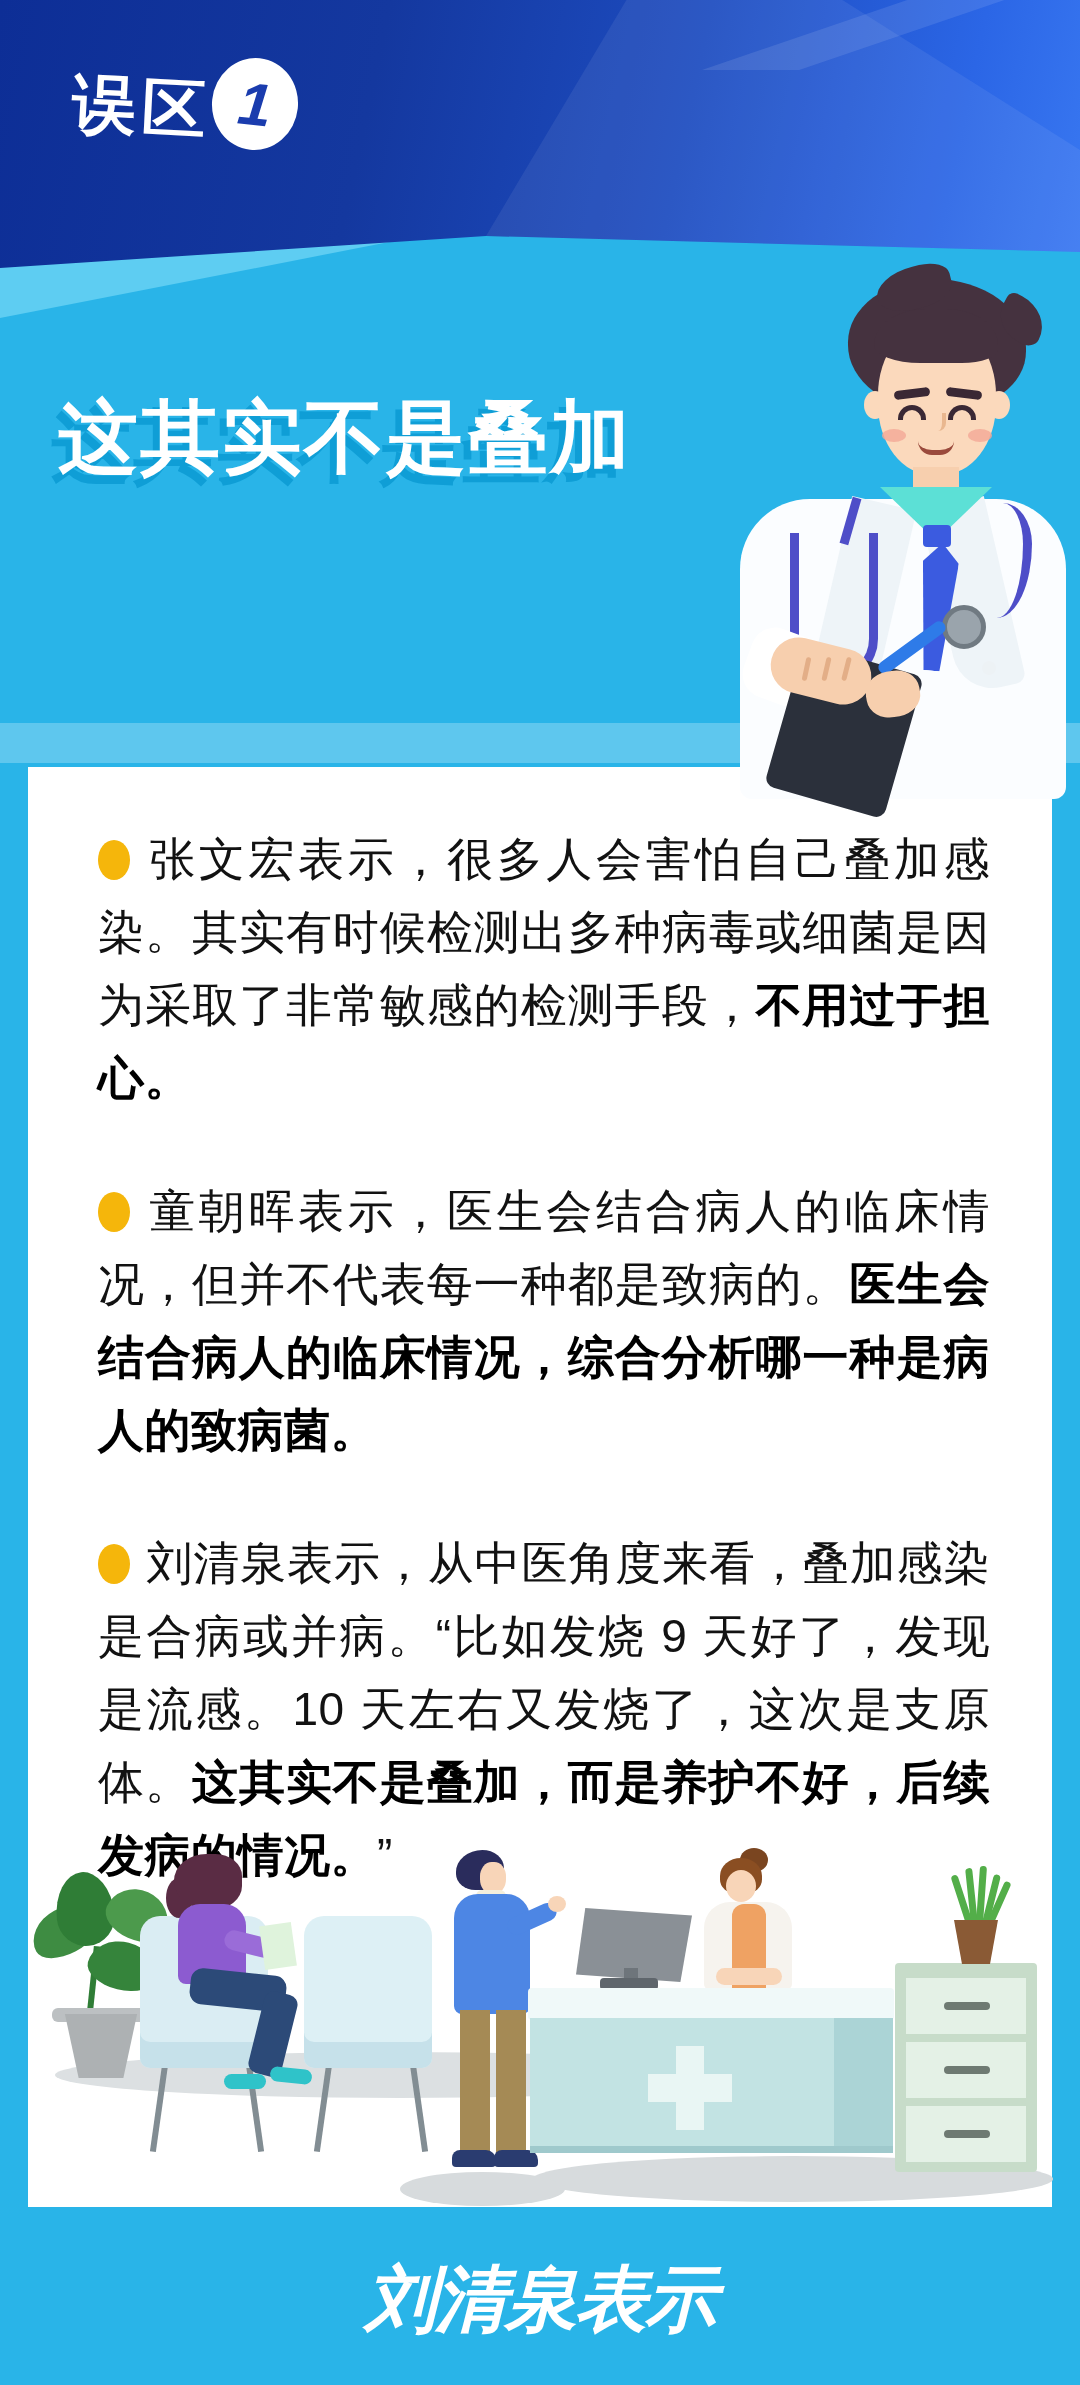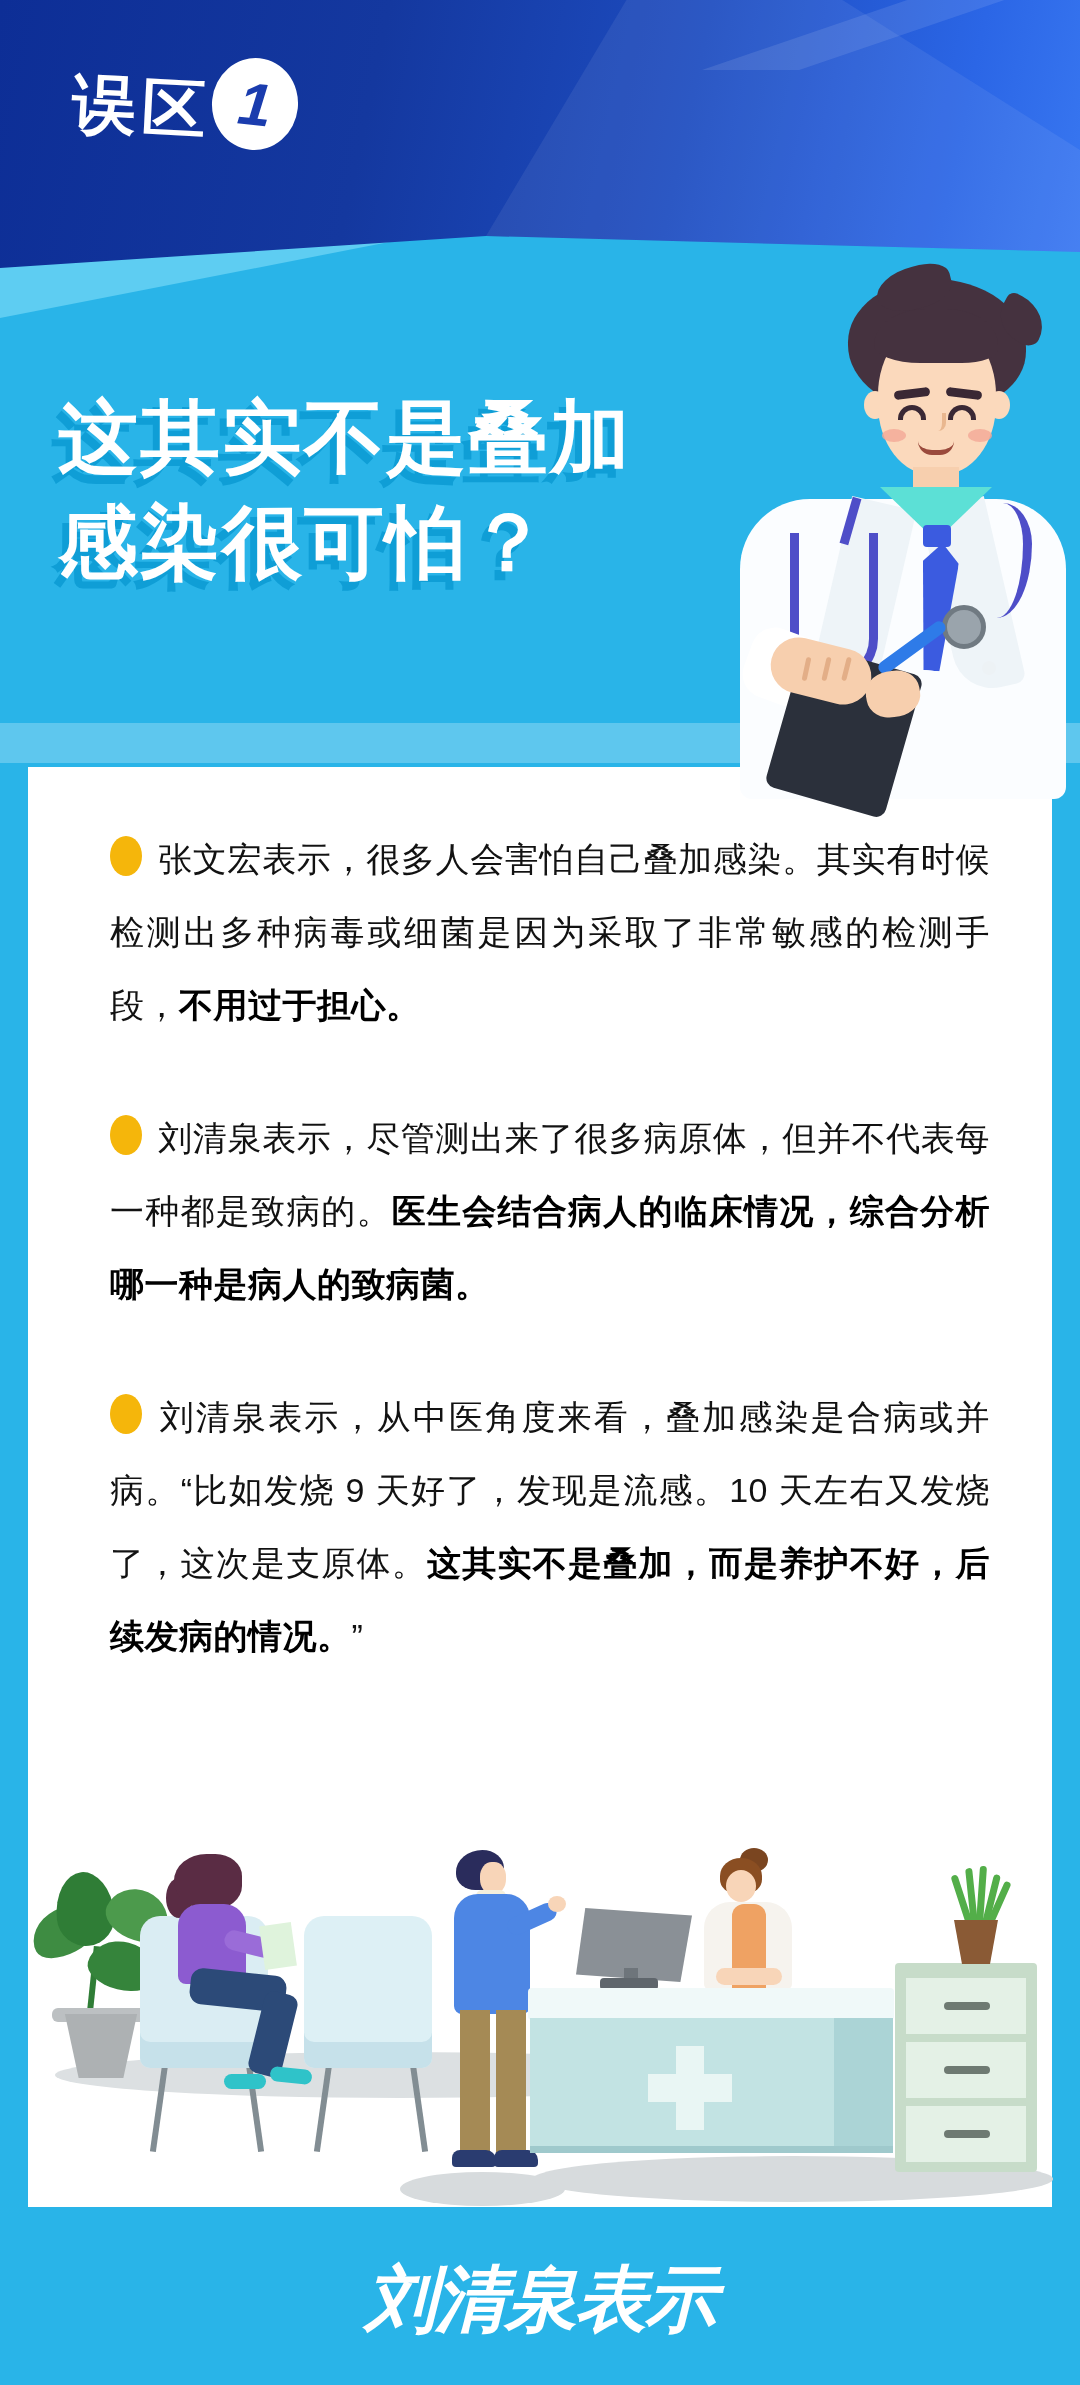--- a/index.html
+++ b/index.html
@@ -99,21 +99,21 @@
   .d-hand2{left:136px;top:396px;width:54px;height:46px;background:#f7cfae;border-radius:45%;transform:rotate(-10deg);}
   .d-button{left:252px;top:386px;width:14px;height:14px;background:#edf2f5;border-radius:50%;}
 
   
   .card{
     left:28px; top:767px; width:1024px; height:1440px; z-index:2;
     background:#ffffff; box-sizing:border-box;
     padding:56px 62px 0 70px;
   }
   .para{
-    margin:0 0 60px 12px; font-size:34px; line-height:73px; color:#121212;
+    margin:0 0 60px 0; font-size:46px; line-height:73px; color:#121212;
     text-align:justify; letter-spacing:0.5px;
   }
   .para .b{font-weight:900; color:#000;}
   .bullet{
     display:inline-block; width:32px; height:40px; background:#f5b60b;
     border-radius:50%; margin-right:16px; vertical-align:-5px;
   }
 
   
   .scene{ left:28px; top:1850px; width:1024px; height:357px; z-index:3; }
@@ -205,21 +205,20 @@
   <div class="abs bg-streak"></div>
   <div class="abs band"></div>
 
   <div class="abs badge-text">误区</div>
   <div class="abs badge-circle">
     <span>1</span>
   </div>
 
   <div class="abs hero">
     <div>这其实不是叠加</div>
-    <div>感染很可怕？</div>
   </div>
 
   <div class="abs doctor">
     <div class="d-hair-back"></div>
     <div class="d-tuft-r"></div>
     <div class="d-tuft-t"></div>
     <div class="d-ear l"></div>
     <div class="d-ear r"></div>
     <div class="d-face"></div>
     <div class="d-fringe"></div>
@@ -249,21 +248,21 @@
     <div class="d-finger f2"></div>
     <div class="d-finger f3"></div>
     <div class="d-pen"></div>
     <div class="d-hand2"></div>
     <div class="d-button"></div>
   </div>
 
   <div class="abs card">
     <div>
         <p class="para"><span class="bullet"></span><span>张文宏表示，很多人会害怕自己叠加感染。其实有时候检测出多种病毒或细菌是因为采取了非常敏感的检测手段，</span><span class="b">不用过于担心。</span></p>
-        <p class="para"><span class="bullet"></span><span>刘清泉表示，尽管测出来了很多病原体，但并不代表每一种都是致病的。</span><span class="b">医生会结合病人的临床情况，综合分析哪一种是病人的致病菌。</span></p>
+        <p class="para"><span class="bullet"></span><span>童朝晖表示，医生会结合病人的临床情况，但并不代表每一种都是致病的。</span><span class="b">医生会结合病人的临床情况，综合分析哪一种是病人的致病菌。</span></p>
         <p class="para"><span class="bullet"></span><span>刘清泉表示，从中医角度来看，叠加感染是合病或并病。“比如发烧 9 天好了，发现是流感。10 天左右又发烧了，这次是支原体。</span><span class="b">这其实不是叠加，而是养护不好，后续发病的情况。</span><span>”</span></p>
       </div>
   </div>
 
   <div class="abs scene">
     <div class="s-shadowL"></div>
     <div class="s-shadowR"></div>
     <div class="s-shadowM"></div>
 
     <div class="s-stem"></div>

